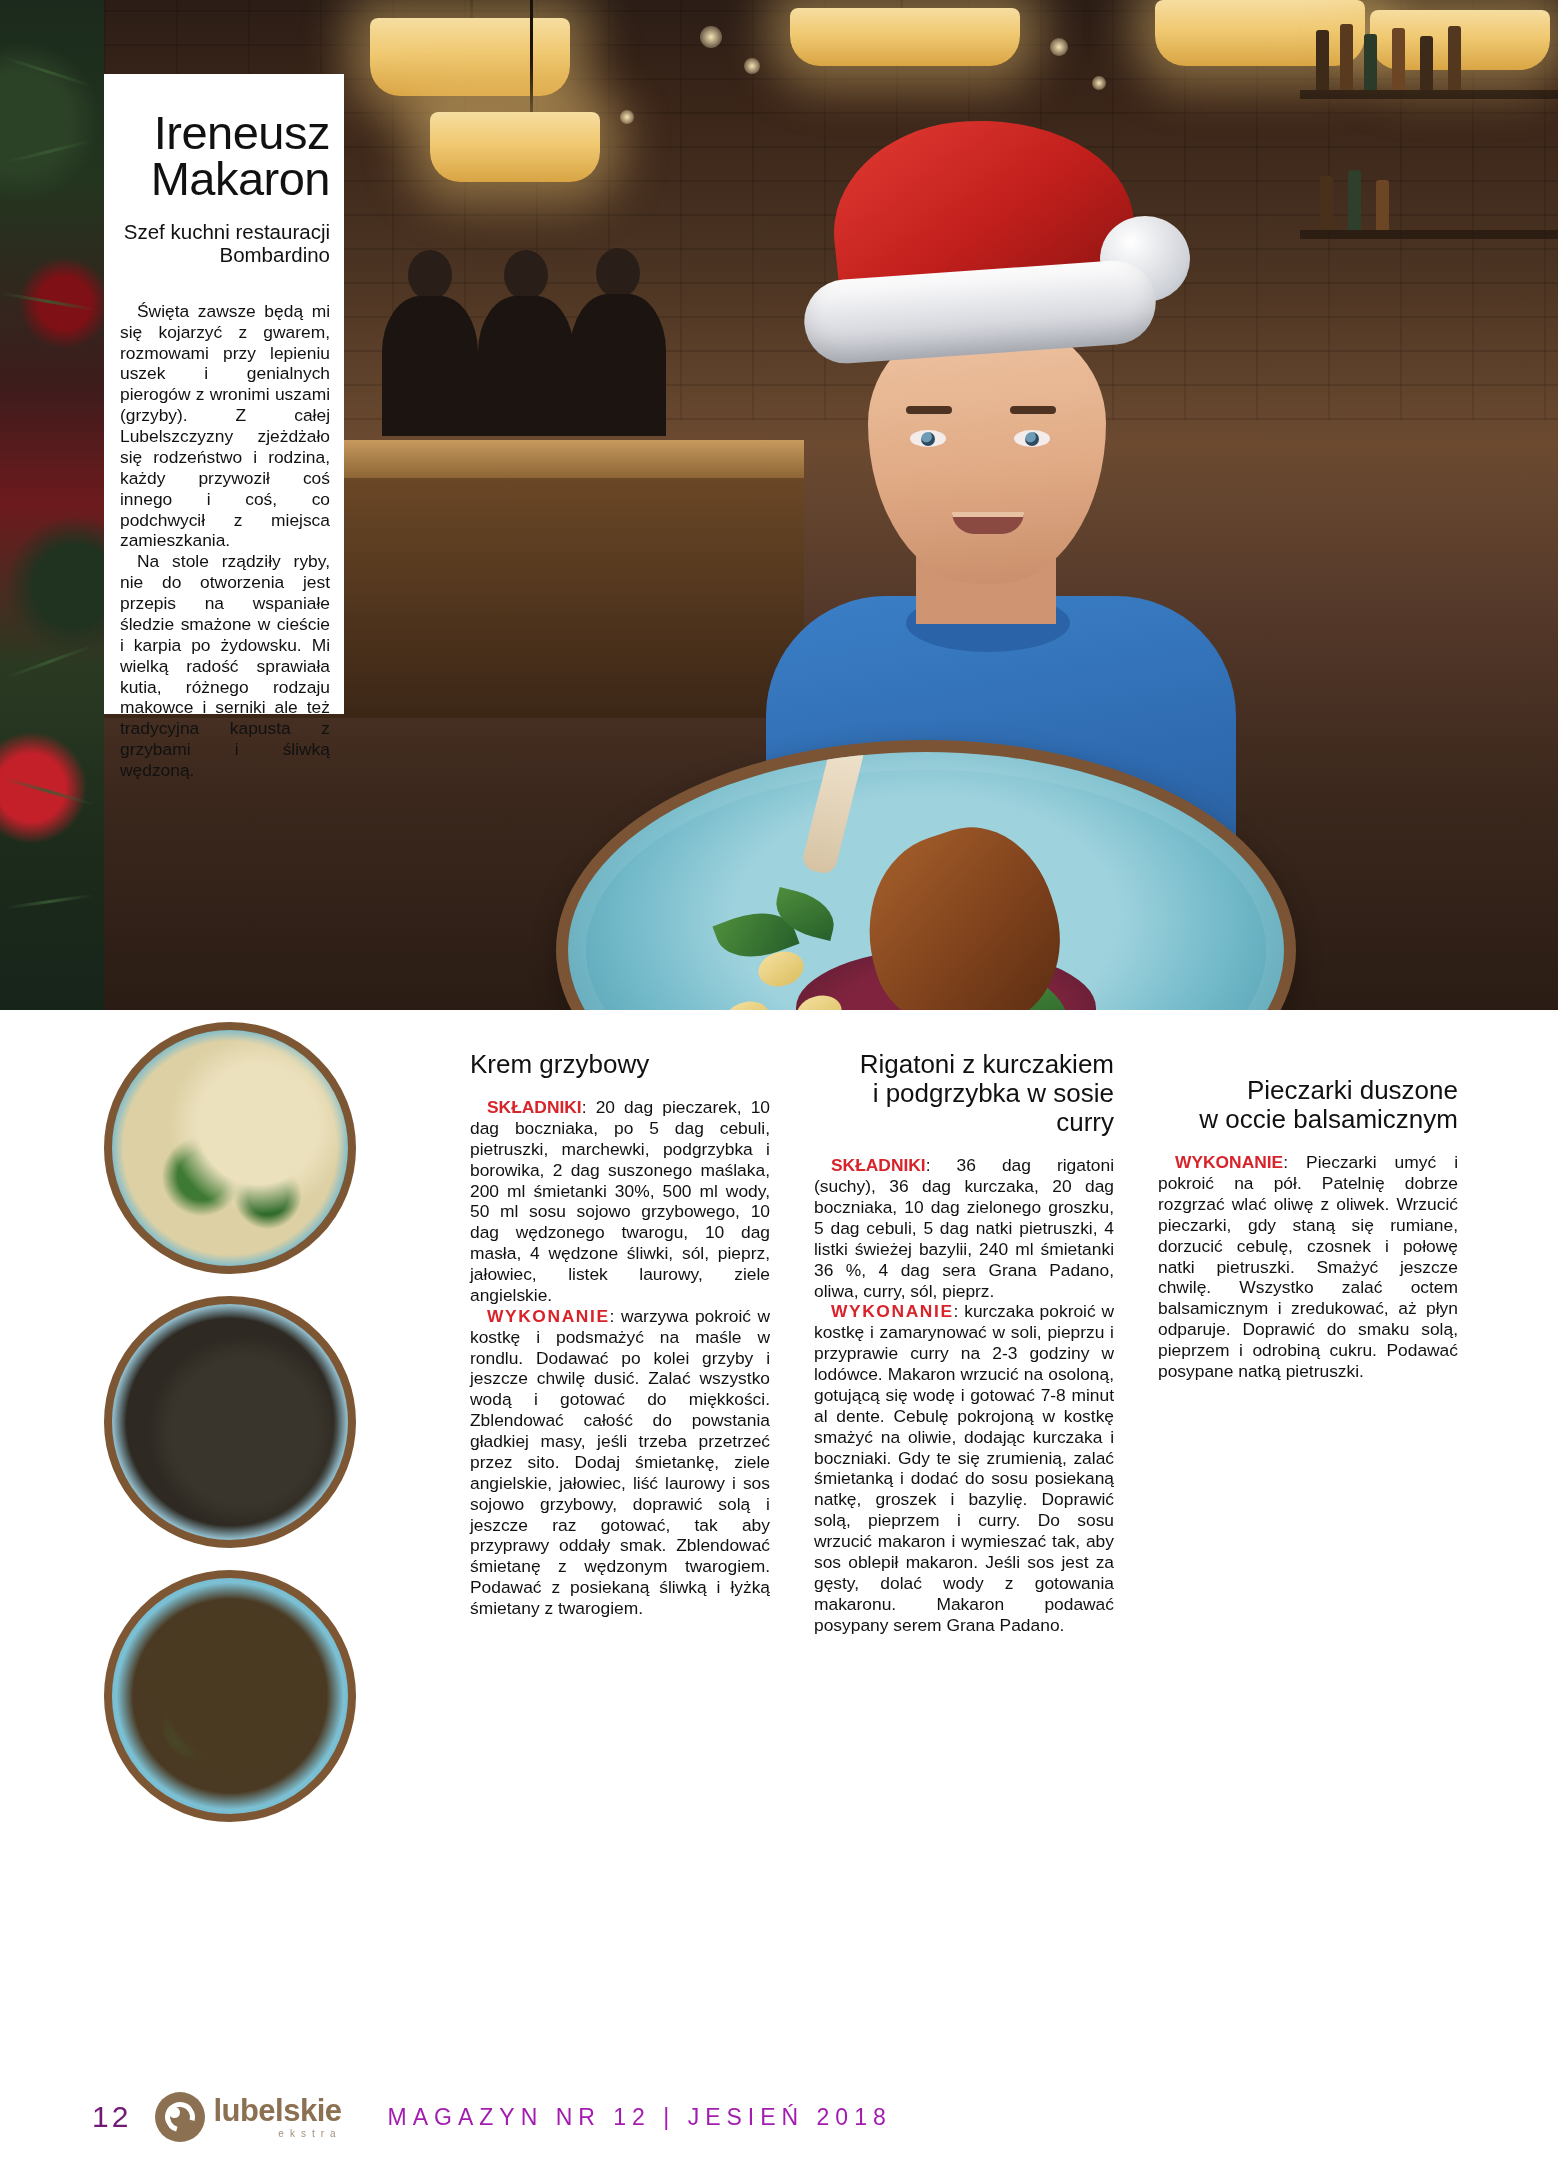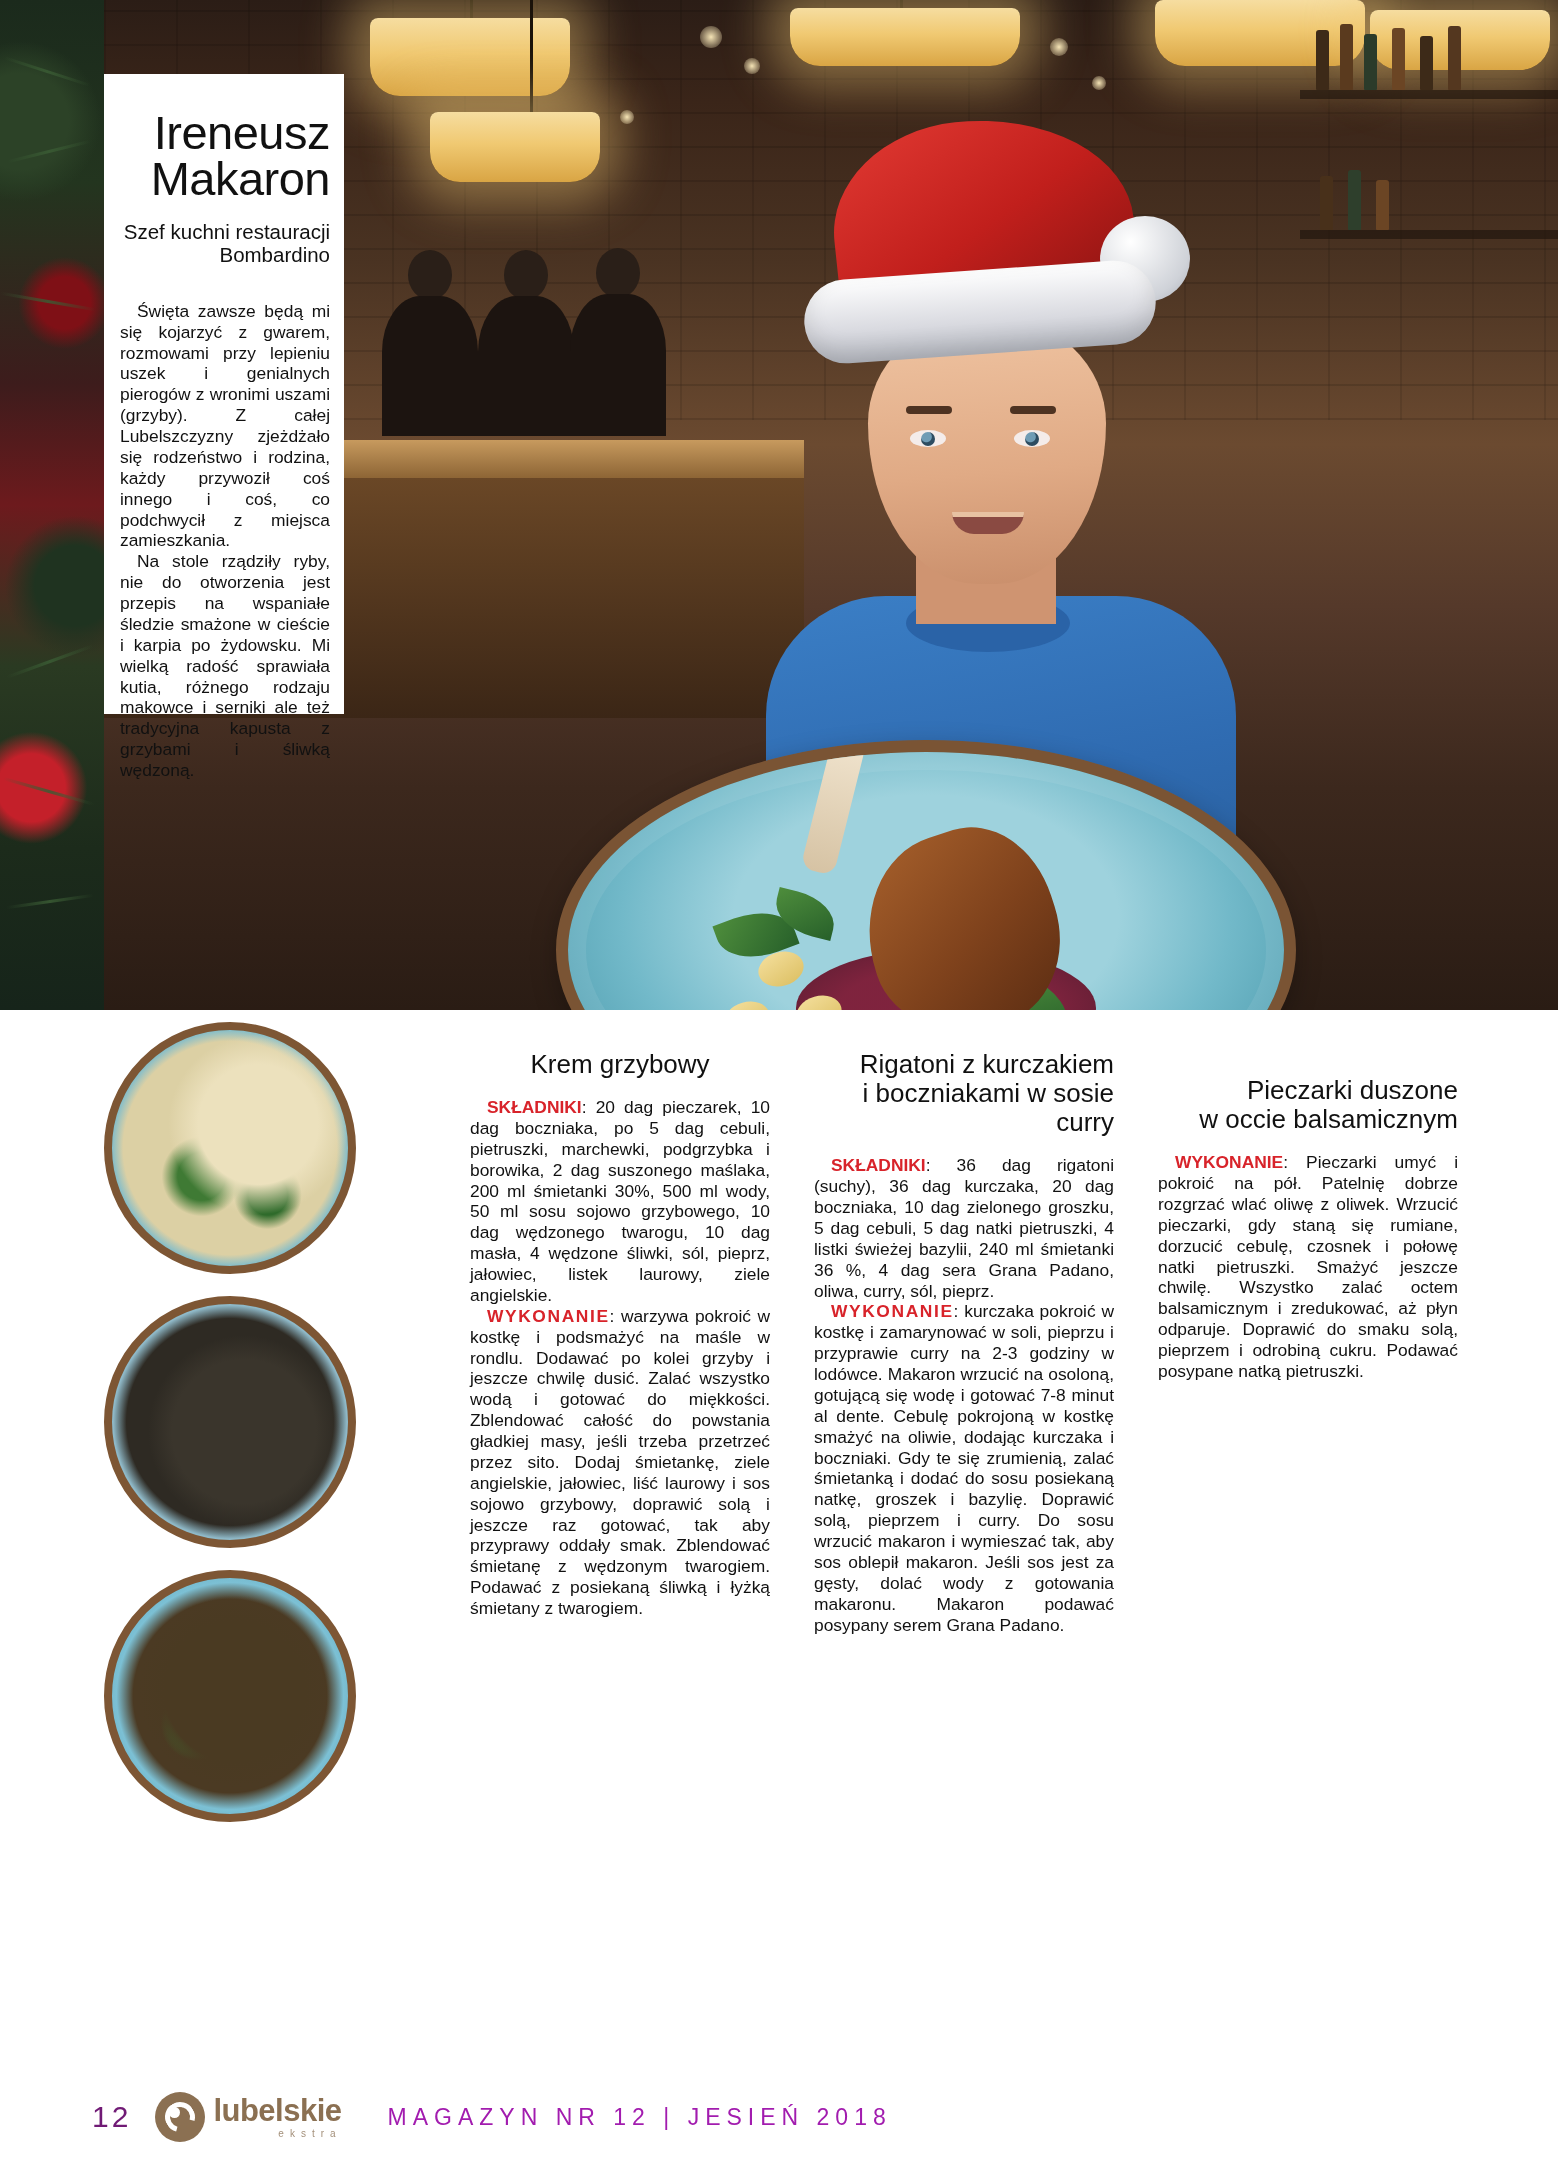--- a/index.html
+++ b/index.html
@@ -333,21 +333,21 @@
     width: 988px;
     display: flex;
     gap: 44px;
   }
   .rcol { width: 300px; }
   .recipe-title {
     font-size: 26px;
     line-height: 1.12;
     font-weight: 400;
     color: #111;
-    text-align: center;
+    text-align: left;
     margin-bottom: 18px;
   }
   .recipe-title.tright { text-align: right; }
   .rtext {
     font-size: 17.4px;
     line-height: 1.2;
     color: #111;
     text-align: justify;
     hyphens: manual;
   }
@@ -543,21 +543,21 @@
         <div class="recipe-title">Krem grzybowy</div>
         <div class="rtext">
           <p><span class="lab">SKŁADNIKI</span><span>: </span><span>20 dag pieczarek, 10 dag boczniaka, po 5 dag cebuli, pietruszki, marchewki, podgrzybka i borowika, 2 dag suszonego maślaka, 200 ml śmietanki 30%, 500 ml wody, 50 ml sosu sojowo grzybowego, 10 dag wędzonego twarogu, 10 dag masła, 4 wędzone śliwki, sól, pieprz, jałowiec, listek laurowy, ziele angielskie.</span></p>
           <p><span class="lab-sp">WYKONANIE</span><span>: </span><span>warzywa pokroić w kostkę i podsmażyć na maśle w rondlu. Dodawać po kolei grzyby i jeszcze chwilę dusić. Zalać wszystko wodą i gotować do miękkości. Zblendować całość do powstania gładkiej masy, jeśli trzeba przetrzeć przez sito. Dodaj śmietankę, ziele angielskie, jałowiec, liść laurowy i sos sojowo grzybowy, doprawić solą i jeszcze raz gotować, tak aby przyprawy oddały smak. Zblendować śmietanę z wędzonym twarogiem. Podawać z posiekaną śliwką i łyżką śmietany z twarogiem.</span></p>
         </div>
       </div>
 
       <div class="rcol">
         <div class="recipe-title tright">
           <div>Rigatoni z kurczakiem</div>
-          <div>i boczniakami w sosie</div>
+          <div>i podgrzybka w sosie</div>
           <div>curry</div>
         </div>
         <div class="rtext">
           <p><span class="lab">SKŁADNIKI</span><span>: </span><span>36 dag rigatoni (suchy), 36 dag kurczaka, 20 dag boczniaka, 10 dag zielonego groszku, 5 dag cebuli, 5 dag natki pietruszki, 4 listki świeżej bazylii, 240 ml śmietanki 36 %, 4 dag sera Grana Padano, oliwa, curry, sól, pieprz.</span></p>
           <p><span class="lab-sp">WYKONANIE</span><span>: </span><span>kurczaka pokroić w kostkę i zamarynować w soli, pieprzu i przyprawie curry na 2-3 godziny w lodówce. Makaron wrzucić na osoloną, gotującą się wodę i gotować 7-8 minut al dente. Cebulę pokrojoną w kostkę smażyć na oliwie, dodając kurczaka i boczniaki. Gdy te się zrumienią, zalać śmietanką i dodać do sosu posiekaną natkę, groszek i bazylię. Doprawić solą, pieprzem i curry. Do sosu wrzucić makaron i wymieszać tak, aby sos oblepił makaron. Jeśli sos jest za gęsty, dolać wody z gotowania makaronu. Makaron podawać posypany serem Grana Padano.</span></p>
         </div>
       </div>
 
       <div class="rcol">
         <div class="recipe-title tright gap-top">

